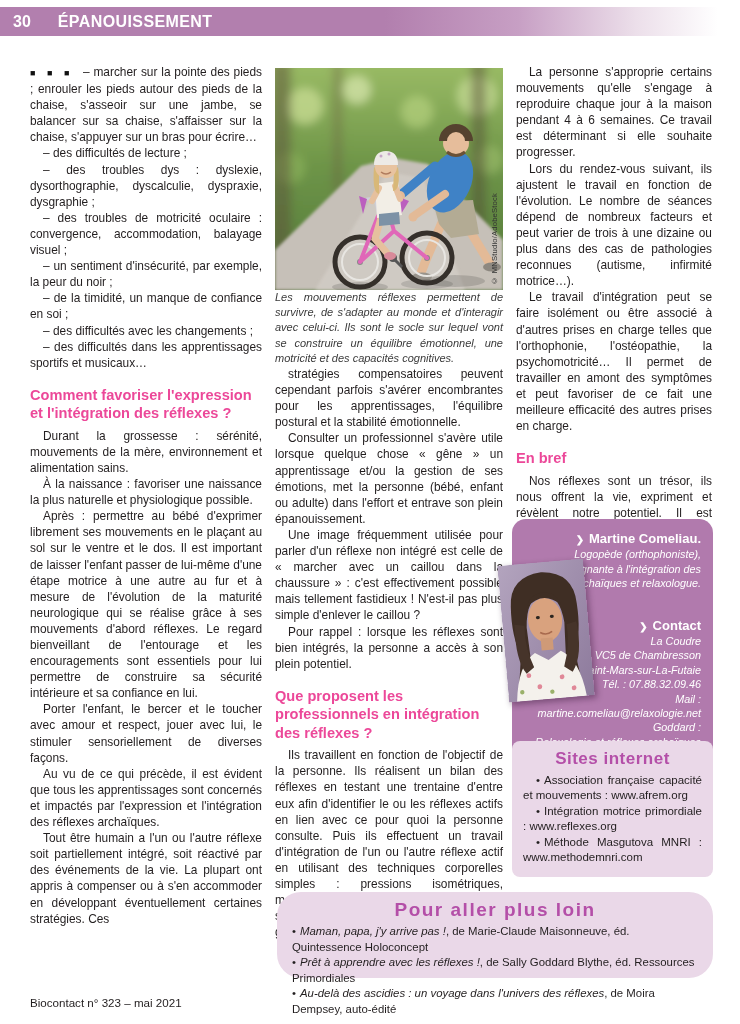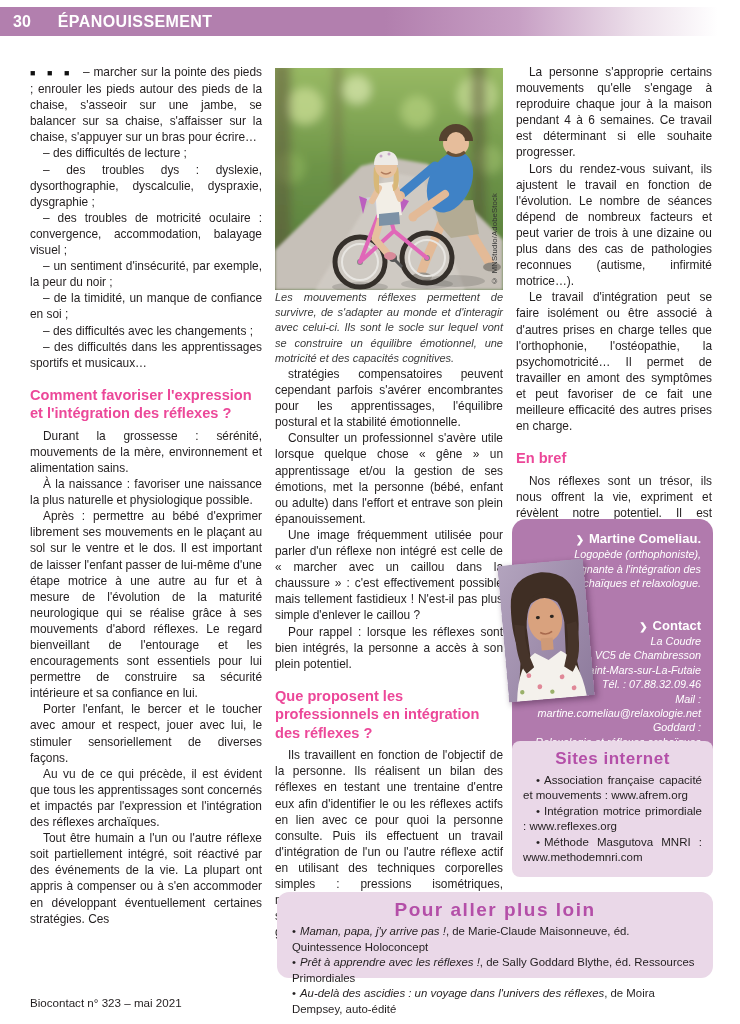--- a/index.html
+++ b/index.html
@@ -44,21 +44,21 @@
     box-shadow:2px 3px 6px rgba(40,10,40,.4);}
 
   
   .sites-box{position:absolute;left:512px;top:741px;width:201px;height:136px;background:#ead8e8;
     border-radius:8px;padding:8px 11px;box-sizing:border-box;}
   .sites-title{text-align:center;color:#b44fa8;font-weight:bold;font-size:17px;letter-spacing:.5px;margin:0 0 4px;}
   .sites-item{font-size:11.5px;line-height:15.4px;text-indent:13px;text-align:justify;margin:0;}
 
   
   .further-box{position:absolute;left:277px;top:892px;width:436px;height:86px;background:#ead8e8;
-    border-radius:12px;padding:5px 15px;box-sizing:border-box;}
+    border-radius:24px;padding:5px 15px;box-sizing:border-box;}
   .further-title{text-align:center;color:#b44fa8;font-weight:bold;font-size:19px;letter-spacing:1.5px;margin:2px 0 3px;}
   .further-item{font-size:11.4px;line-height:15.6px;margin:0;}
   .bullet{margin-right:4px;}
 
   .footer-line{position:absolute;left:30px;top:996px;font-size:11.6px;color:#221e1f;}
 </style>
 </head>
 <body>
 
 <div class="page">

